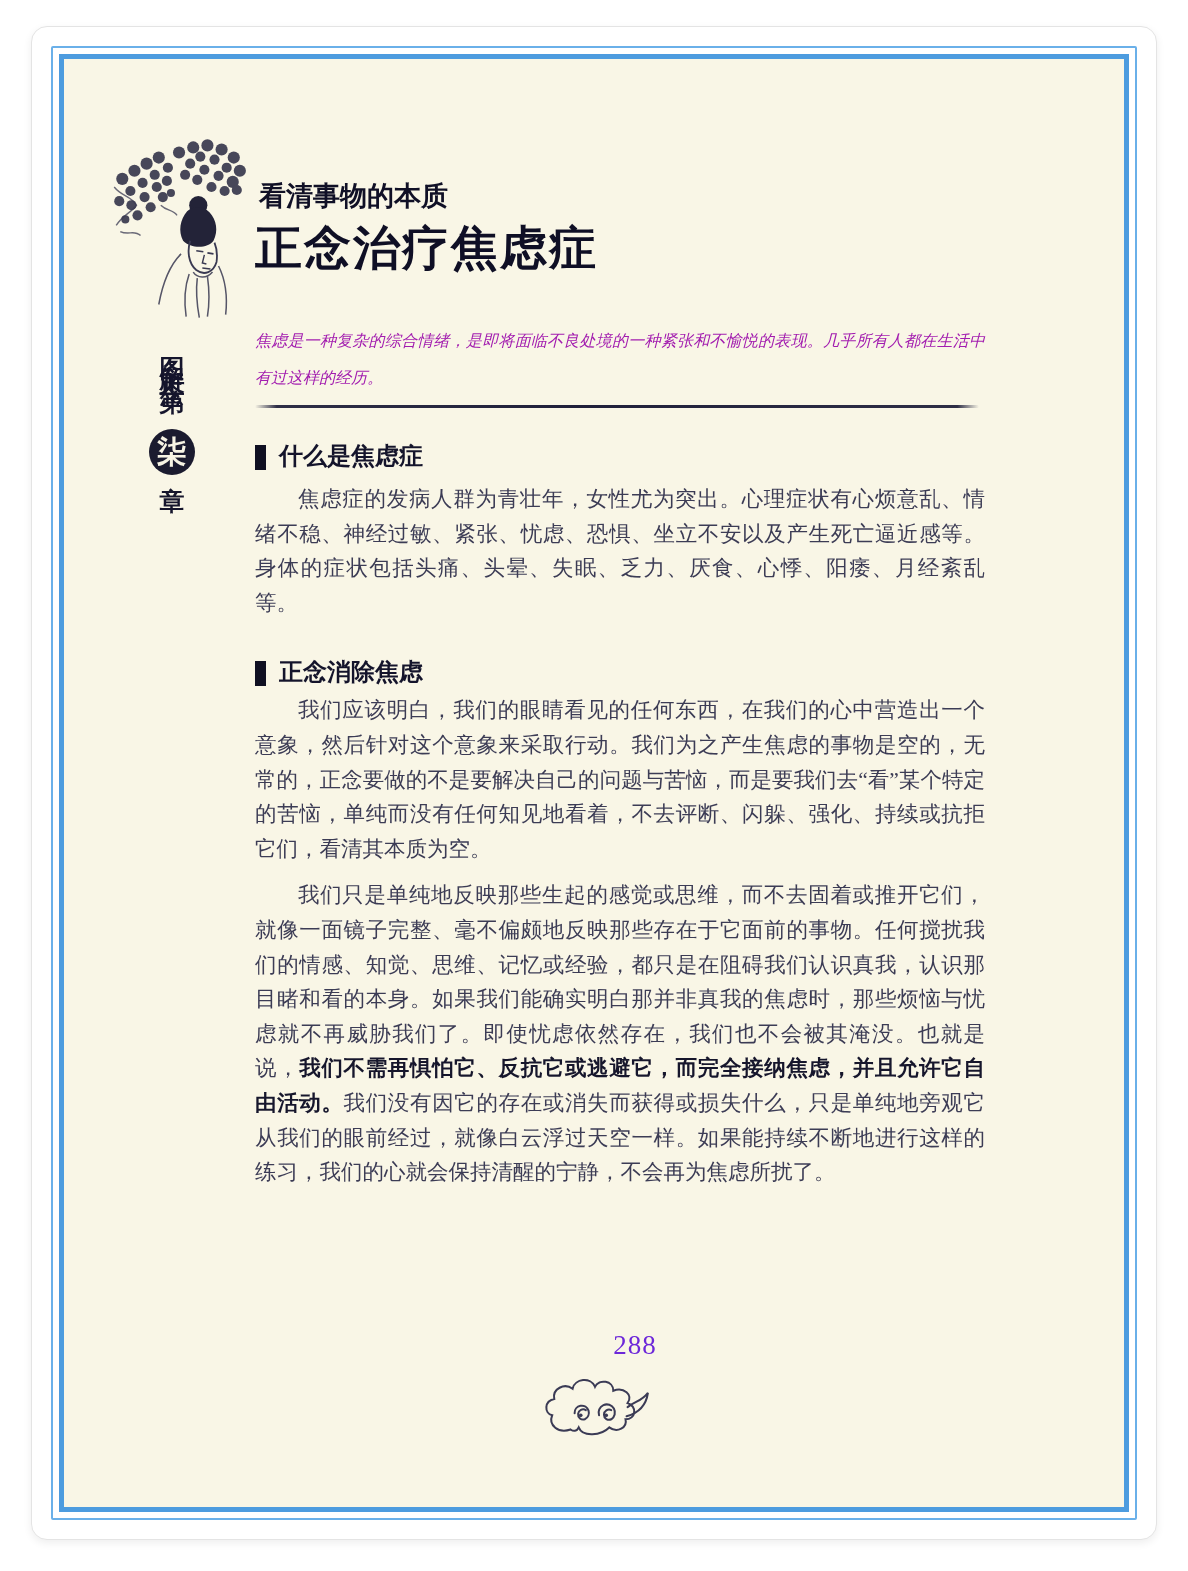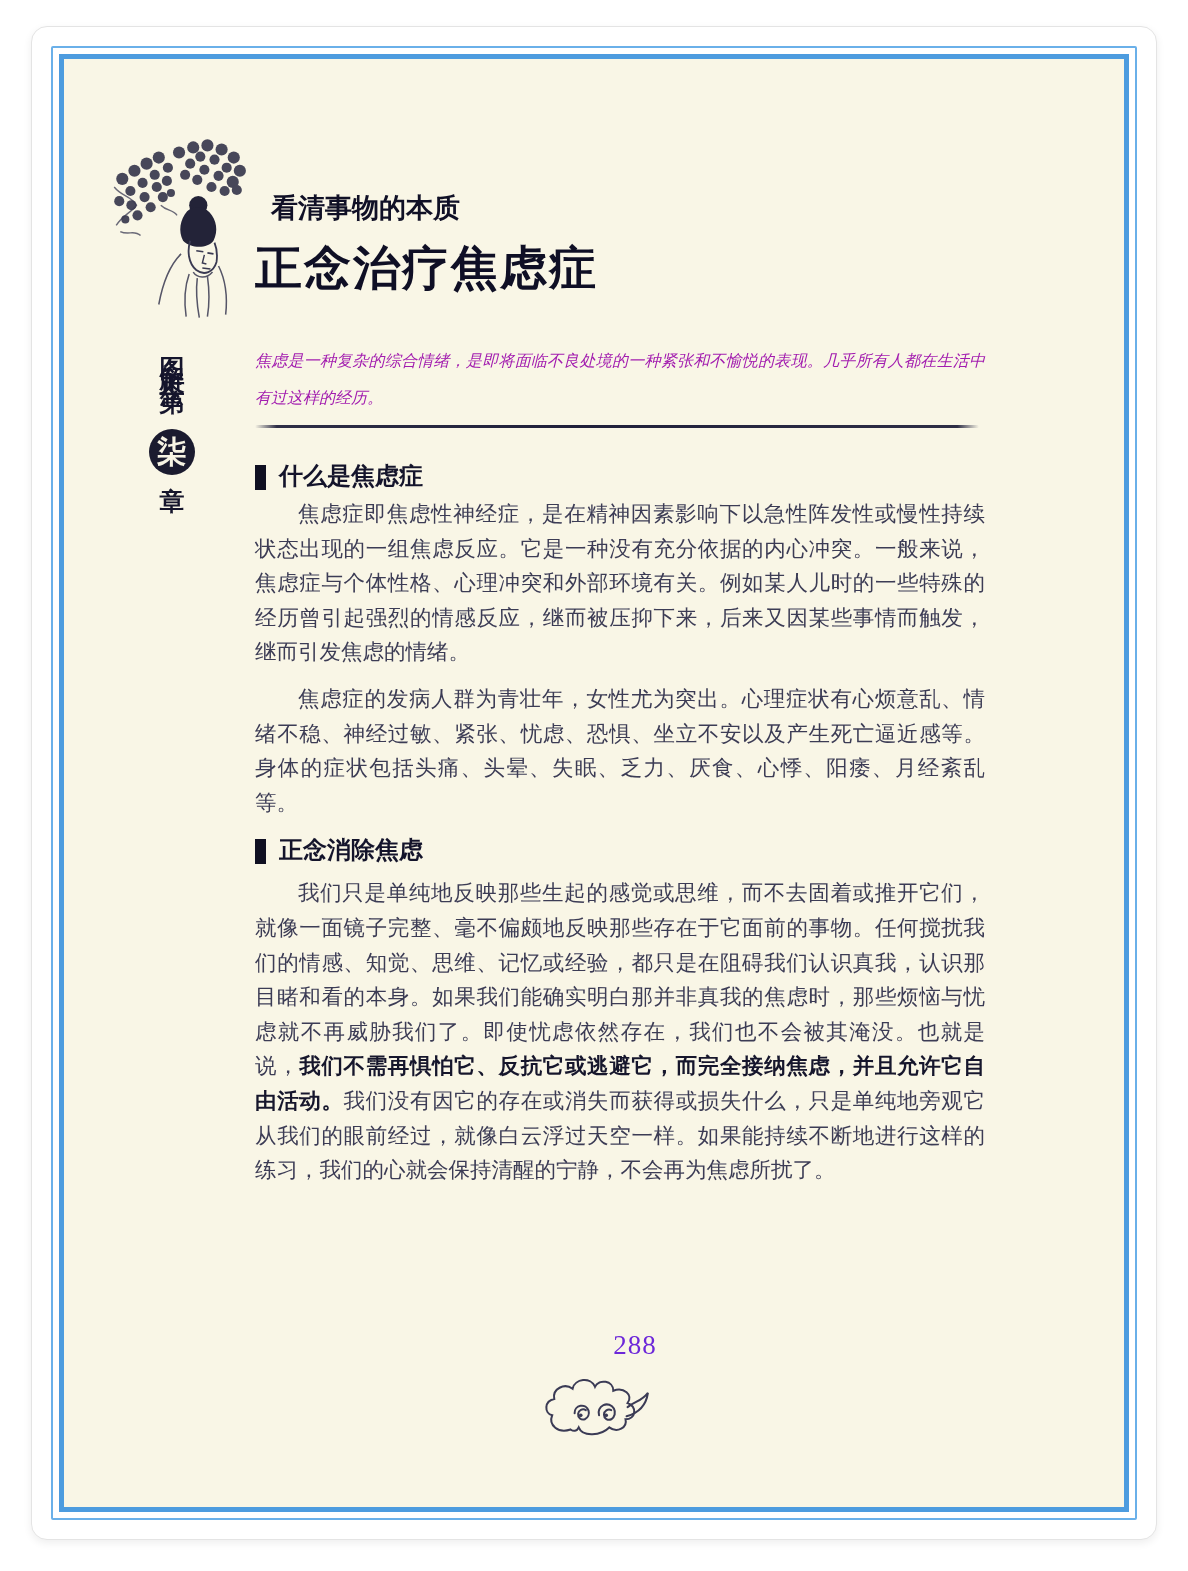--- a/index.html
+++ b/index.html
@@ -18,41 +18,41 @@
     position:absolute; inset:19px; border:2px solid #6ab0e9; border-radius:2px;
   }
   .frame-inner {
     position:absolute; inset:6px; border:5px solid #4d9cdf; background:#f9f6e6;
   }
   
   .illustration { position:absolute; left:100px; top:134px; width:152px; height:188px; }
   .main-col { position:absolute; left:255px; top:176px; width:730px; color:#3c3c55; }
   .kicker {
     font-family:"Liberation Sans","DejaVu Sans",sans-serif;
-    font-weight:700; font-size:27px; line-height:32px; color:#101026; margin:16px;
+    font-weight:700; font-size:27px; line-height:32px; color:#101026; margin:4px;
   }
   .big-title {
     font-family:Liberation Sans, sans-serif;
     font-weight:700; font-size:47px; line-height:56px; letter-spacing:2px;
     color:#0f0f25; margin:8px 0 0 0;
   }
   .intro {
     margin:46px 0 0 0; font-style:italic; font-size:16px; line-height:37px;
     color:#a21caf; text-align:justify;
   }
   .divider {
     height:3px; margin-top:9px; width:724px; border-radius:2px;
     background:linear-gradient(90deg, rgba(40,40,62,0) 0%, #2e2e46 3%, #20203a 45%, #2e2e46 97%, rgba(40,40,62,0) 100%);
   }
   .section-heading {
     display:flex; align-items:flex-end; gap:13px; margin-top:34px;
     font-family:"Liberation Sans","DejaVu Sans",sans-serif;
     font-weight:700; font-size:24px; line-height:28px; color:#14142b;
   }
-  .section-heading.second { margin-top:16px;font-family:Liberation Serif, serif; }
+  .section-heading.second { margin-top:38px;font-family:Liberation Serif, serif; }
   .marker { width:11px; height:25px; background:#101022; flex:0 0 auto; }
   .body-p {
     margin:7px 0 0 0; font-size:21.5px; line-height:34.6px;
     text-align:justify; text-indent:2em; color:#3c3c55;
   }
   .body-p.cont { margin-top:12px; }
   .body-p b { font-weight:700; color:#16162c; }
   
   .sidebar {
     position:absolute; left:144px; top:338px; width:56px;
@@ -162,27 +162,27 @@
   <div class="kicker">看清事物的本质</div>
   <h1 class="big-title">正念治疗焦虑症</h1>
 
   <p class="intro">焦虑是一种复杂的综合情绪，是即将面临不良处境的一种紧张和不愉悦的表现。几乎所有人都在生活中有过这样的经历。</p>
   <div class="divider"></div>
 
   <div class="section-heading">
     <span class="marker"></span>
     <span>什么是焦虑症</span>
   </div>
-  <p class="body-p">焦虑症即焦虑性神经症，是在精神因素影响下以急性阵发性或慢性持续状态出现的一组焦虑反应。它是一种没有充分依据的内心冲突。一般来说，焦虑症与个体性格、心理冲突和外部环境有关。例如某人儿时的一些特殊的经历曾引起强烈的情感反应，继而被压抑下来，后来又因某些事情而触发，继而引发焦虑的情绪。</p>
   <p class="body-p cont">焦虑症的发病人群为青壮年，女性尤为突出。心理症状有心烦意乱、情绪不稳、神经过敏、紧张、忧虑、恐惧、坐立不安以及产生死亡逼近感等。身体的症状包括头痛、头晕、失眠、乏力、厌食、心悸、阳痿、月经紊乱等。</p>
 
   <div class="section-heading second">
     <span class="marker"></span>
     <span>正念消除焦虑</span>
   </div>
+  <p class="body-p">我们应该明白，我们的眼睛看见的任何东西，在我们的心中营造出一个意象，然后针对这个意象来采取行动。我们为之产生焦虑的事物是空的，无常的，正念要做的不是要解决自己的问题与苦恼，而是要我们去“看”某个特定的苦恼，单纯而没有任何知见地看着，不去评断、闪躲、强化、持续或抗拒它们，看清其本质为空。</p>
   <p class="body-p cont"><span>我们只是单纯地反映那些生起的感觉或思维，而不去固着或推开它们，就像一面镜子完整、毫不偏颇地反映那些存在于它面前的事物。任何搅扰我们的情感、知觉、思维、记忆或经验，都只是在阻碍我们认识真我，认识那目睹和看的本身。如果我们能确实明白那并非真我的焦虑时，那些烦恼与忧虑就不再威胁我们了。即使忧虑依然存在，我们也不会被其淹没。也就是说，</span><b>我们不需再惧怕它、反抗它或逃避它，而完全接纳焦虑，并且允许它自由活动。</b><span>我们没有因它的存在或消失而获得或损失什么，只是单纯地旁观它从我们的眼前经过，就像白云浮过天空一样。如果能持续不断地进行这样的练习，我们的心就会保持清醒的宁静，不会再为焦虑所扰了。</span></p>
 </div>
 
 <div class="page-number">288</div>
 <svg class="cloud" viewBox="0 0 110 80">
   <g fill="none" stroke="#3b3b55" stroke-width="2" stroke-linecap="round">
     <path d="M30,66 C18,70 8,62 12,52 C4,50 4,38 14,36 C12,26 24,20 32,26 C34,16 50,14 54,24 C58,16 72,18 72,28 C82,24 92,32 86,40 C96,44 94,56 84,56 C86,64 76,70 68,64 C60,72 42,74 38,64 C36,68 33,68 30,66 Z"></path>
     <path d="M86,44 C94,38 100,38 106,30 C104,44 96,50 85,53"></path>
     <path d="M34,50 a7,7 0 1 1 10,6 a5,5 0 1 1 1,-9"></path>
     <path d="M58,52 a8,8 0 1 1 12,4 a5,5 0 1 1 0,-9"></path>

